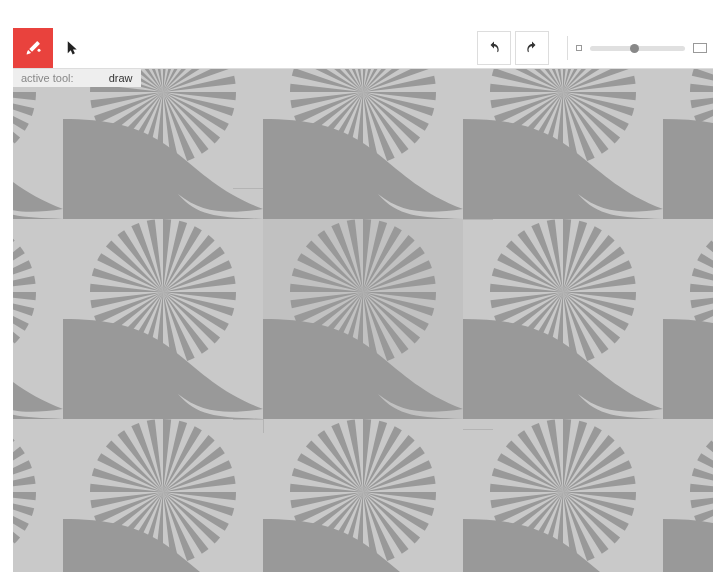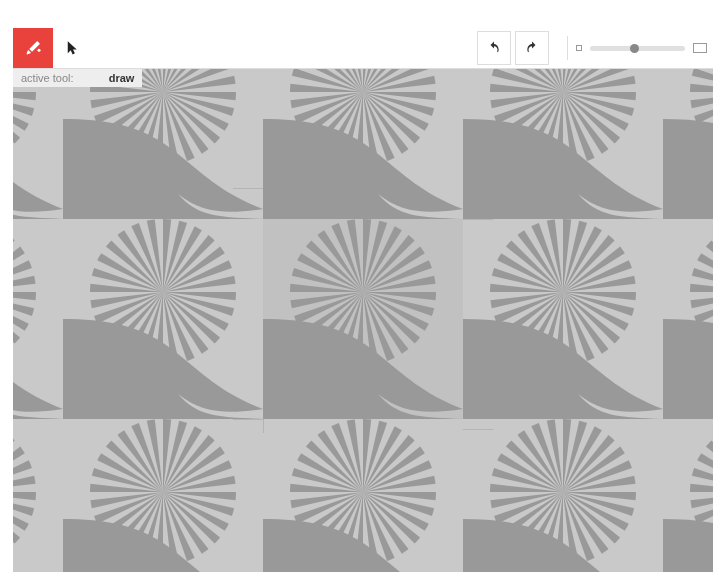--- a/index.html
+++ b/index.html
@@ -13,21 +13,21 @@
 .hist-btn { width: 34px; height: 34px; border: 1px solid #ddd; background: #fff; display: flex; align-items: center; justify-content: center; cursor: pointer; }
 .hist-btn svg { width: 14px; height: 14px; }
 .divider { width: 1px; height: 24px; background: #ddd; margin: 0 8px; }
 .zoom-controls { display: flex; align-items: center; gap: 8px; padding-right: 6px; }
 .zoom-square { width: 10px; height: 10px; border: 1.5px solid #999; }
 .zoom-square.small { width: 6px; height: 6px; }
 .zoom-square.large { width: 14px; height: 10px; }
 .slider { position: relative; width: 95px; height: 5px; background: #e0e0e0; border-radius: 3px; cursor: pointer; }
 .slider-thumb { position: absolute; width: 9px; height: 9px; background: #888; border-radius: 50%; top: -2px; left: 40px; }
 .status-bar { position: absolute; top: 69px; left: 13px; background: #eee; padding: 3px 8px; font-size: 11px; color: #888; z-index: 5; }
-.status-bar b { color: #333; font-weight: bold; padding-left: 32px; }
+.status-bar b { color: #333; font-weight: normal; padding-left: 32px; }
 .canvas { position: absolute; top: 69px; left: 13px; right: 15px; bottom: 14px; background: #c9c9c9; overflow: hidden; }
 .tile { position: absolute; width: 200px; height: 200px; }
 .tile svg { width: 100%; height: 100%; display: block; }
 .center-highlight { position: absolute; left: 250px; top: 150px; width: 200px; height: 200px; background: rgba(0,0,0,0.04); }
 .guide-h { position: absolute; background: rgba(0,0,0,0.1); height: 1px; }
 .guide-v { position: absolute; background: rgba(0,0,0,0.1); width: 1px; }
 </style>
 </head>
 <body>
 

